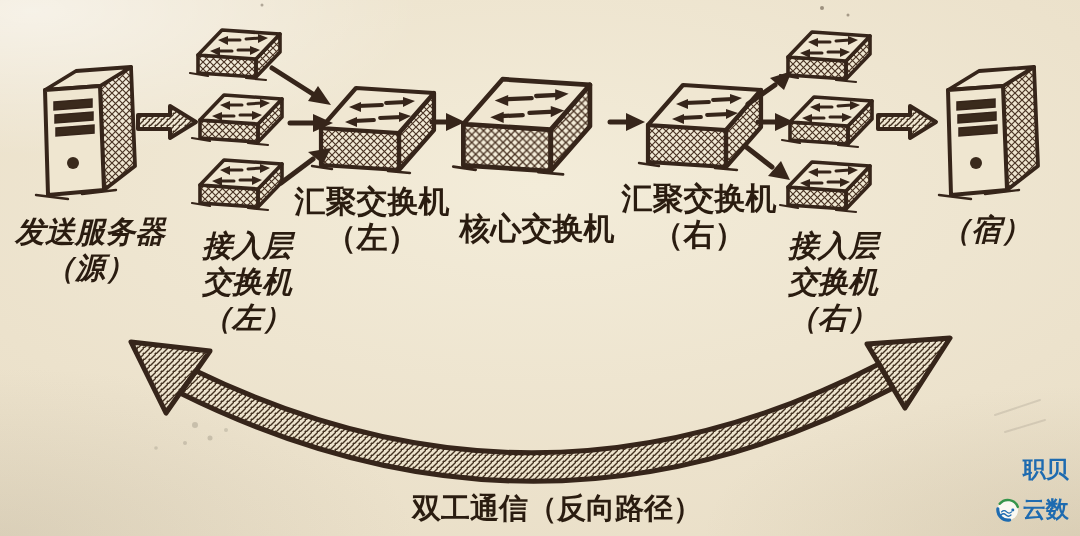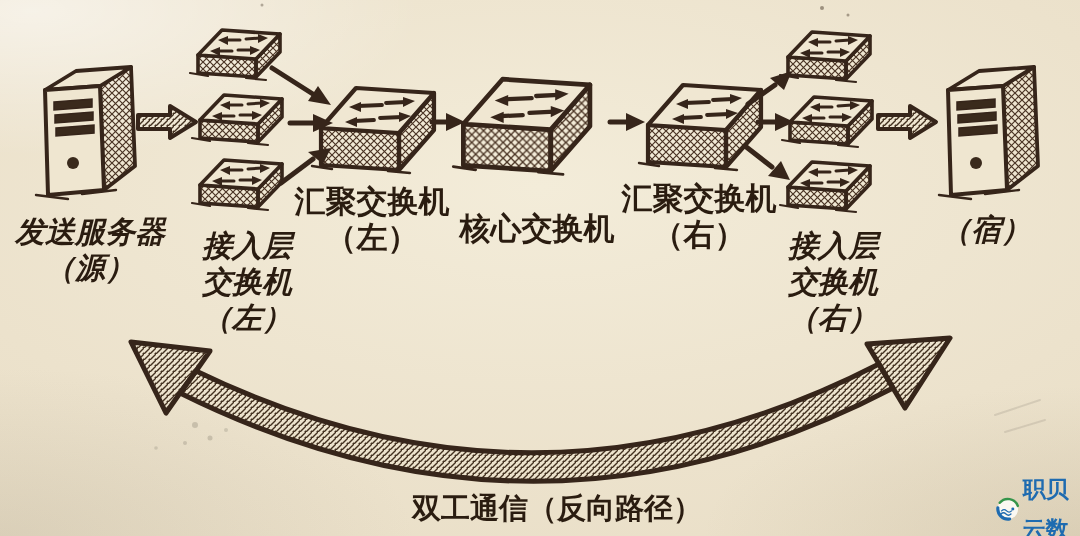--- a/index.html
+++ b/index.html
@@ -21,21 +21,21 @@
     font-weight:700;
     color:#2a1c10;
     letter-spacing:0px;
   }
   .l30{font-size:30px;line-height:36px;font-style:italic;}
   .l31{font-size:31px;line-height:36px;}
   .l35{font-size:29px;line-height:40px;}
   .logo{
     position:absolute;
     left:996px;top:489px;
-    display:flex;align-items:center;gap:3px;
+    display:flex;align-items:flex-end;gap:3px;
     height:40px;
   }
   .logo-text{
     color:#1e6bb0;
     font-size:23px;
     font-weight:700;
     line-height:40px;
   }
 </style>
 </head>

